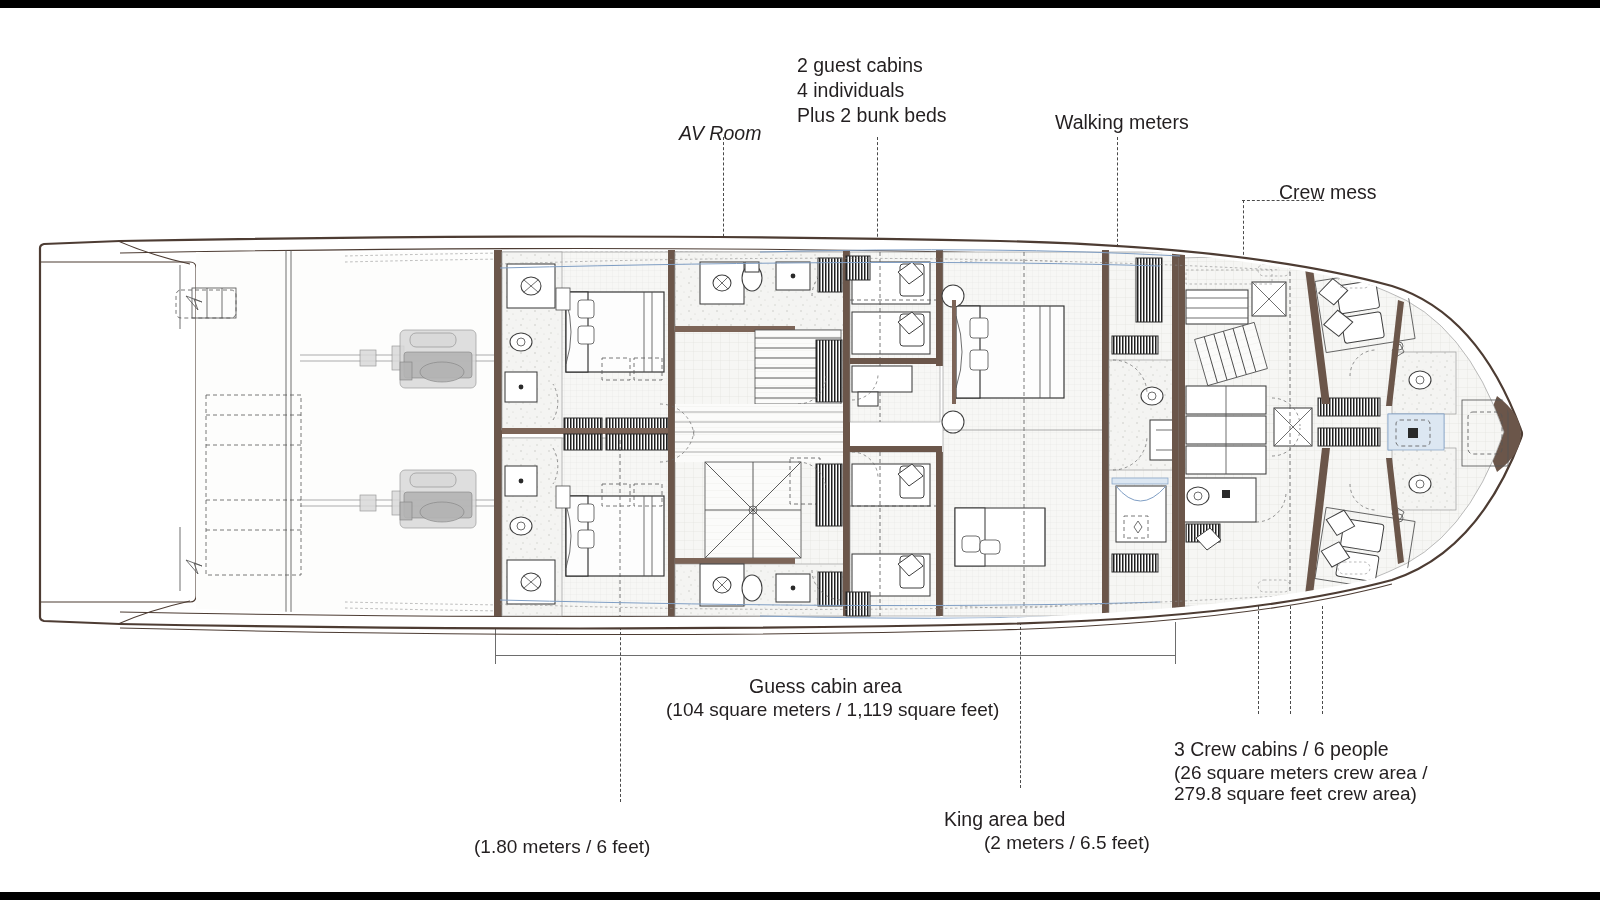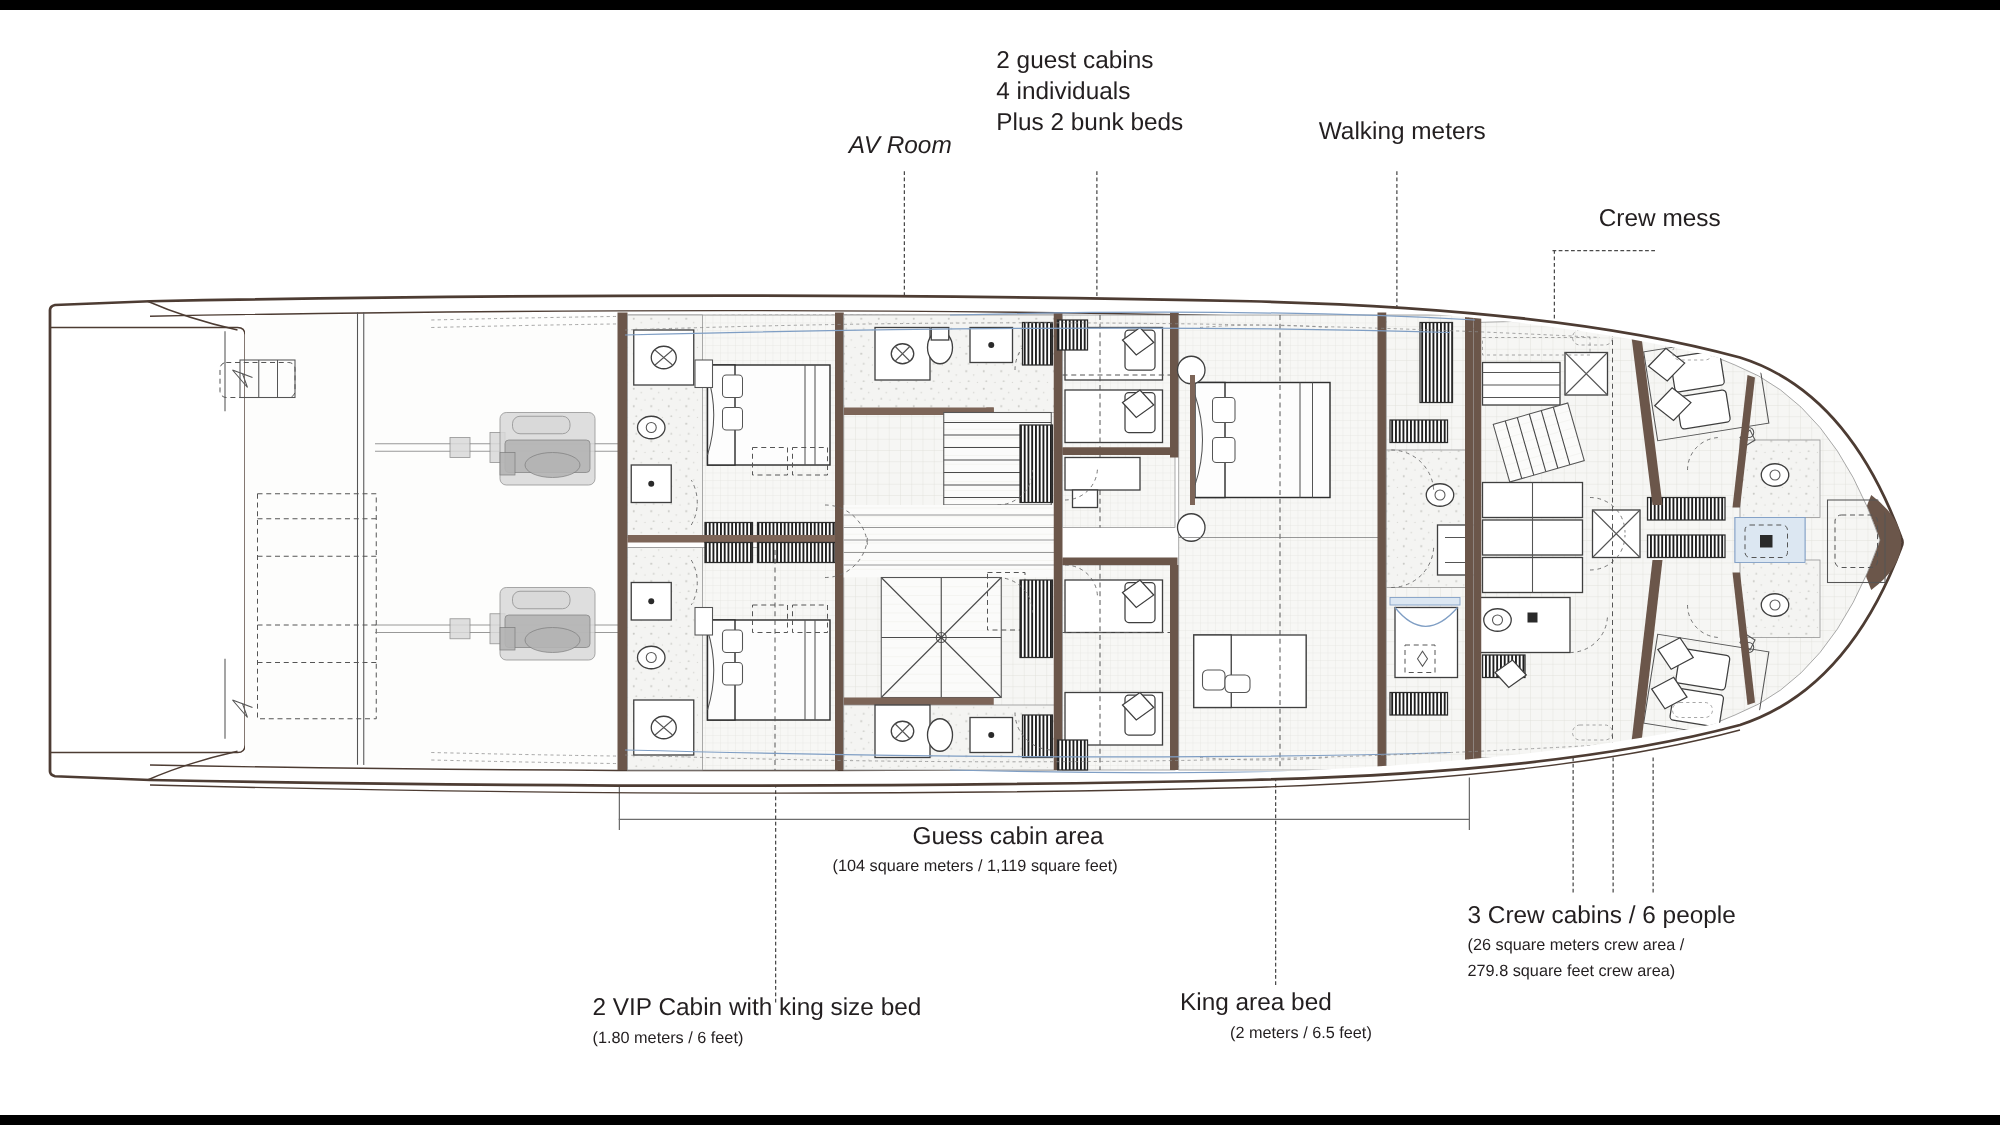--- a/index.html
+++ b/index.html
@@ -2,22 +2,22 @@
 <html><head>
 <meta charset="utf-8">
 <title>Yacht Lower Deck Plan</title>
 <style>
   html,body{margin:0;padding:0;background:#000;}
   body{font-family:"Liberation Sans","DejaVu Sans",sans-serif;}
   #stage{position:relative;width:1600px;height:900px;background:#ffffff;overflow:hidden;}
   #stage::before{content:"";position:absolute;left:0;top:0;width:1600px;height:8px;background:#000;}
   #stage::after{content:"";position:absolute;left:0;bottom:0;width:1600px;height:8px;background:#000;}
 
-  .lbl{position:absolute;color:#231f20;font-size:19.5px;line-height:25px;white-space:pre;}
-  .lbl.sub{font-size:13px;line-height:21px;}
+  .lbl{position:absolute;color:#231f20;font-size:19.5px;line-height:25px;white-space:pre;margin-top:17px;}
+  .lbl.sub{font-size:19px;line-height:21px;}
 
   .vlead{position:absolute;width:0;border-left:1.4px dashed #4a4a4a;}
   .hlead{position:absolute;height:0;border-top:1.4px dashed #4a4a4a;}
 
   .dimline{position:absolute;height:0;border-top:1px solid #6d6d6d;}
   .dimtick{position:absolute;width:0;border-left:1px solid #6d6d6d;}
 
   svg.plan{position:absolute;left:0;top:0;}
   .hull-fill{fill:#ffffff;stroke:#4d3c33;stroke-width:2.2;}
   .hull-in{fill:none;stroke:#4d3c33;stroke-width:1.1;}
@@ -60,25 +60,24 @@
   <div class="vlead" style="left:1117px;top:137px;height:115px;"></div>
 
   <div class="lbl" style="left:1279px;top:163px;">Crew mess</div>
   <div class="hlead" style="left:1242px;top:200px;width:82px;"></div>
   <div class="vlead" style="left:1243px;top:200px;height:60px;"></div>
 
   <div class="dimtick" style="left:495px;top:622px;height:42px;"></div>
   <div class="dimtick" style="left:1175px;top:622px;height:42px;"></div>
   <div class="dimline" style="left:495px;top:655px;width:681px;"></div>
 
-  <div class="lbl" style="left:730px;top:657px;">Guess cabin area</div>
+  <div class="lbl" style="left:749px;top:657px;">Guess cabin area</div>
   <div class="lbl sub" style="left:666px;top:682px;">(104 square meters / 1,119 square feet)</div>
 
   <div class="vlead" style="left:620px;top:622px;height:180px;"></div>
-  <div class="lbl" style="left:474px;top:794px;">2 VIP Cabin with king size bed</div>
   <div class="lbl sub" style="left:474px;top:819px;">(1.80 meters / 6 feet)</div>
 
   <div class="vlead" style="left:1020px;top:622px;height:166px;"></div>
   <div class="lbl" style="left:944px;top:790px;">King area bed</div>
   <div class="lbl sub" style="left:984px;top:815px;">(2 meters / 6.5 feet)</div>
 
   <div class="vlead" style="left:1258px;top:606px;height:108px;"></div>
   <div class="vlead" style="left:1290px;top:606px;height:108px;"></div>
   <div class="vlead" style="left:1322px;top:606px;height:108px;"></div>
   <div class="lbl" style="left:1174px;top:720px;">3 Crew cabins / 6 people</div>

